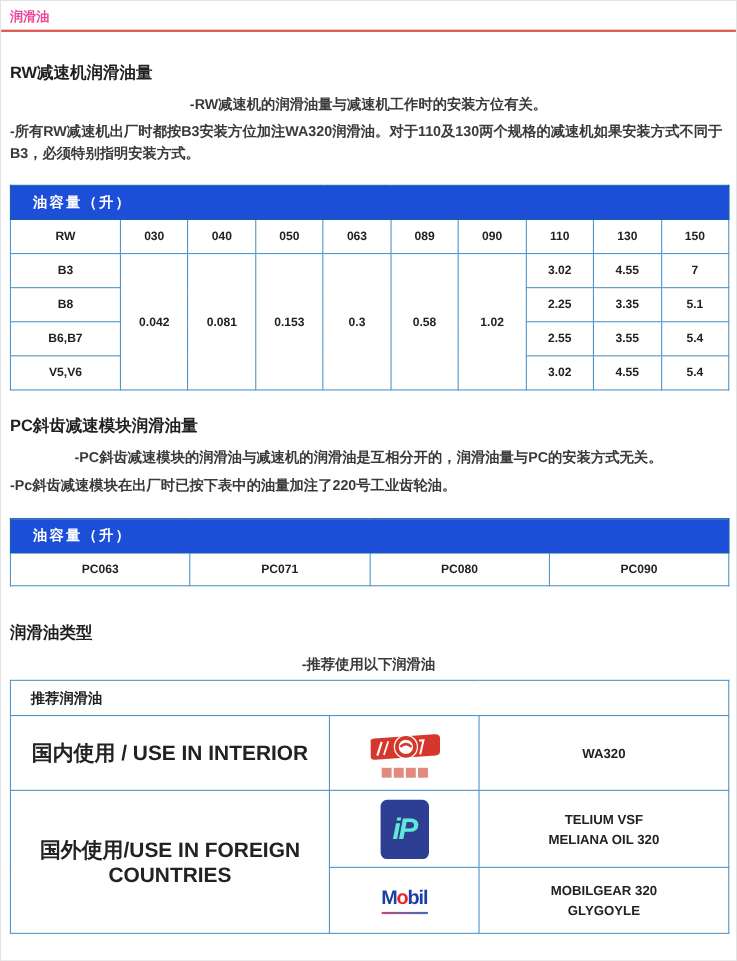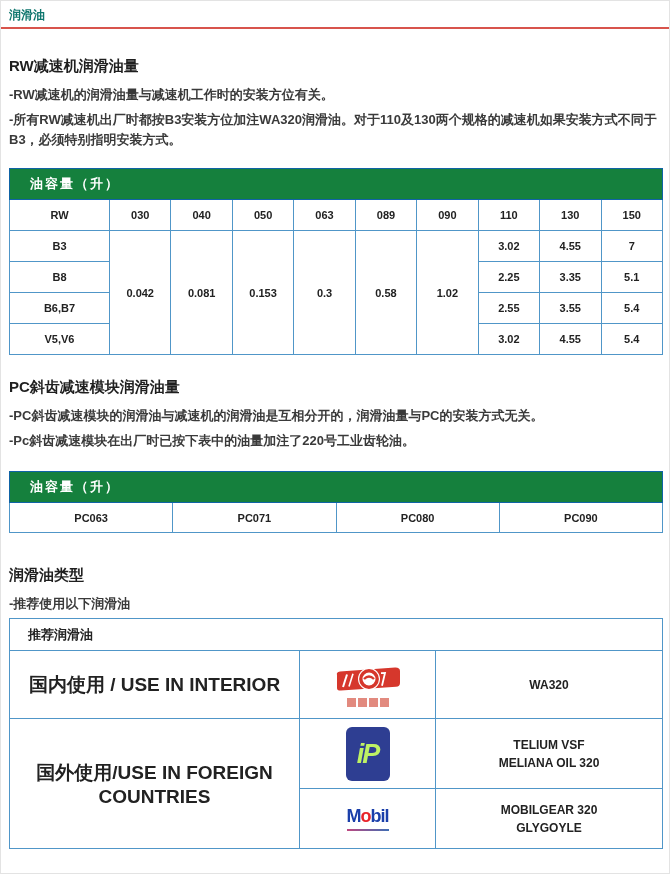--- a/index.html
+++ b/index.html
@@ -3,34 +3,34 @@
 <meta charset="utf-8">
 <style>
   * { margin:0; padding:0; box-sizing:border-box; }
   html,body { background:#f5f5f5; }
   .page {
     width:670px; height:874px; background:#ffffff; overflow:hidden;
     font-family:"Liberation Sans","DejaVu Sans",sans-serif; color:#333;
     border:1px solid #e3e3e3;
   }
   .doc-tag {
-    color:#0f766e; font-weight:bold; font-size:12px;
+    color:#ec4899; font-weight:bold; font-size:12px;
     padding:6px 8px 3px 8px;
   }
   .red-rule { height:2px; background:#d8544c; width:670px; }
   .inner { padding:0 8px;margin-top:28px; }
   .section-title { font-size:15px; font-weight:bold; color:#1f1f1f; margin-top:12px; }
   .para { font-size:13px; font-weight:bold; color:#3a3a3a; line-height:20px; margin-top:5px; }
-  .para.first { margin-top:9px; }
+  .para.first { margin-top:9px;text-align:center; }
 
   table { border-collapse:collapse; width:654px; table-layout:fixed; }
   td, th { border:1px solid #5096c8; text-align:center; vertical-align:middle;
            font-size:11px; font-weight:bold; color:#222; }
   .tbl-caption th {
-    background:#15803d; color:#ffffff; text-align:left; font-size:13px;
+    background:#1d4ed8; color:#ffffff; text-align:left; font-size:13px;
     height:31px; padding-left:20px; letter-spacing:2px; border:1px solid #0f63a5;
   }
   .rw-table { margin-top:18px; }
   .rw-table td { height:31px; }
   .rw-table col.c-rw { width:100px; }
   .pc-table { margin-top:20px; }
   .pc-table td { height:30px; }
   .type-table { margin-top:4px; }
   .type-table .hdr-cell { text-align:left; padding-left:18px; font-size:13px; height:32px; }
   .type-table .usage-cell { font-size:19px; }
@@ -43,21 +43,21 @@
 
   .logo-wrap { display:flex; flex-direction:column; align-items:center; justify-content:center; }
   .logo-caption { margin-top:3px; display:flex; gap:2px; }
   .logo-caption i { width:9px; height:9px; background:#e28a7f; display:block; }
 
   .ip-logo {
     width:44px; height:54px; background:#2e3e92; border-radius:6px;
     display:flex; align-items:center; justify-content:center; margin:0 auto;
   }
   .ip-text {
-    color:#bef264; font-weight:bold; font-style:italic; font-size:27px;
+    color:#5eead4; font-weight:bold; font-style:italic; font-size:27px;
     letter-spacing:-2px; line-height:1; transform:translateY(1px);
   }
   .mobil-logo {
     display:inline-block; font-size:18px; font-weight:bold; letter-spacing:-1px;
     border-bottom:2px solid; border-image:linear-gradient(to right,#c2487f,#3b6fb5) 1;
     padding-bottom:2px;
   }
   .m-blue { color:#1a3faa; }
   .m-red { color:#e8232a; }
 </style>

